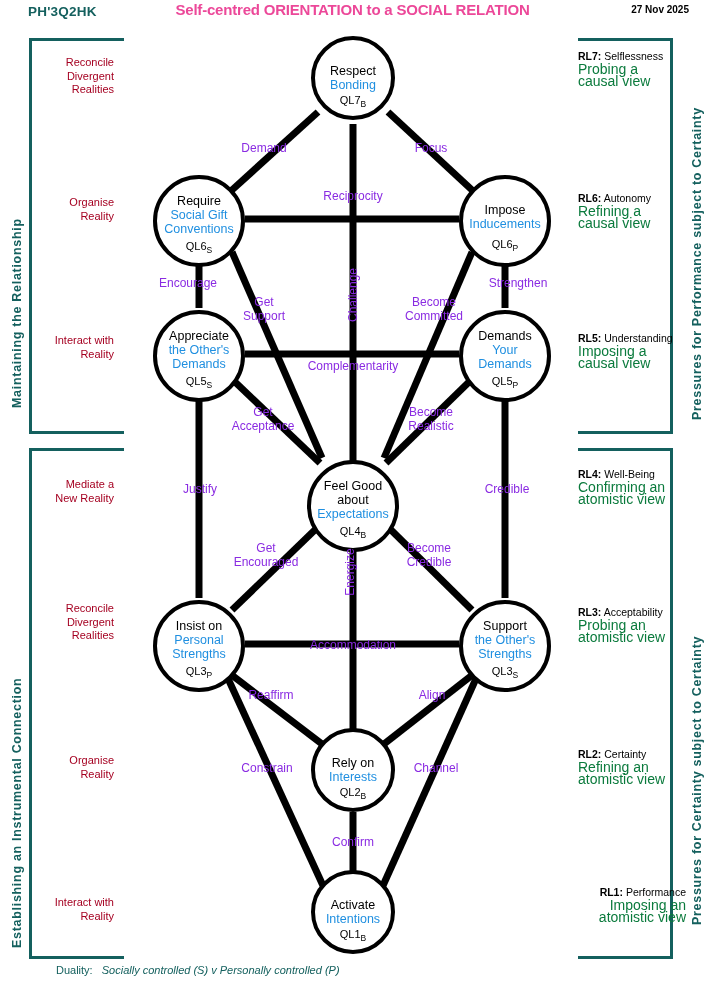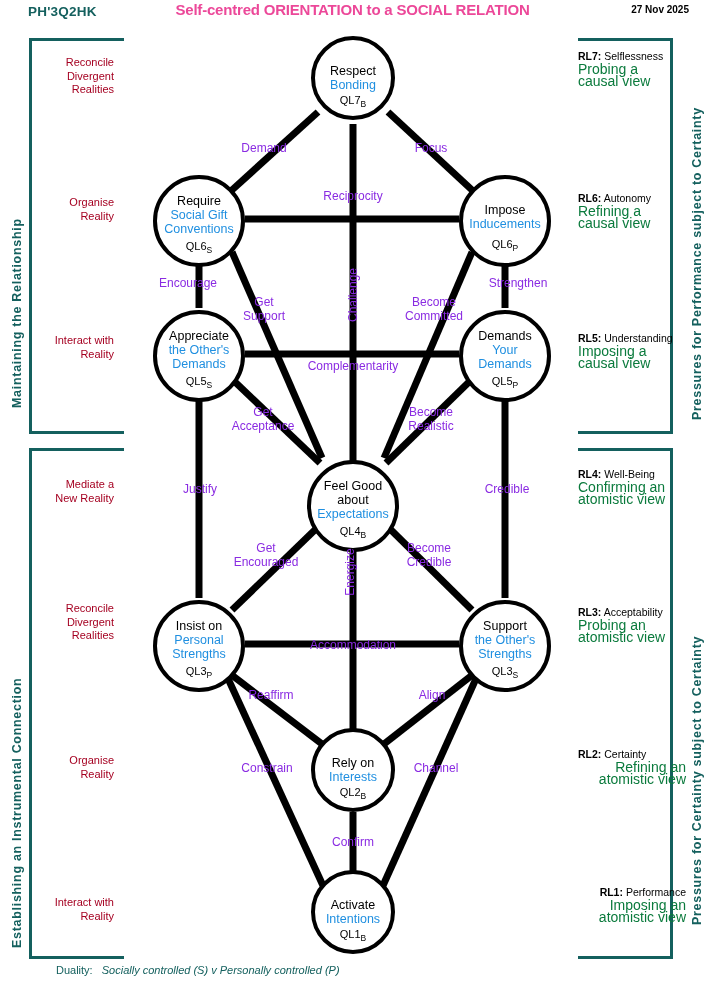--- a/index.html
+++ b/index.html
@@ -153,21 +153,21 @@
   <div class="lvl-sub" style="white-space: pre;">Confirming an
 atomistic view</div>
 </div>
 <div class="lvl" style="left:578px;top:606px;">
   <div class="lvl-title"><b>RL3:</b> <span>Acceptability</span></div>
   <div class="lvl-sub" style="white-space: pre;">Probing an
 atomistic view</div>
 </div>
 <div class="lvl" style="left:578px;top:748px;">
   <div class="lvl-title"><b>RL2:</b> <span>Certainty</span></div>
-  <div class="lvl-sub" style="white-space: pre; text-align: right;">Refining an
+  <div class="lvl-sub" style="white-space: pre;">Refining an
 atomistic view</div>
 </div>
 <div class="lvl" style="left:578px;top:886px;text-align:right;">
   <div class="lvl-title"><b>RL1:</b> <span>Performance</span></div>
   <div class="lvl-sub" style="white-space: pre;">Imposing an
 atomistic view</div>
 </div>
 
 <svg id="diagram" viewBox="0 0 705 984">
   <g stroke="#000" stroke-width="7" stroke-linecap="butt" fill="none">

